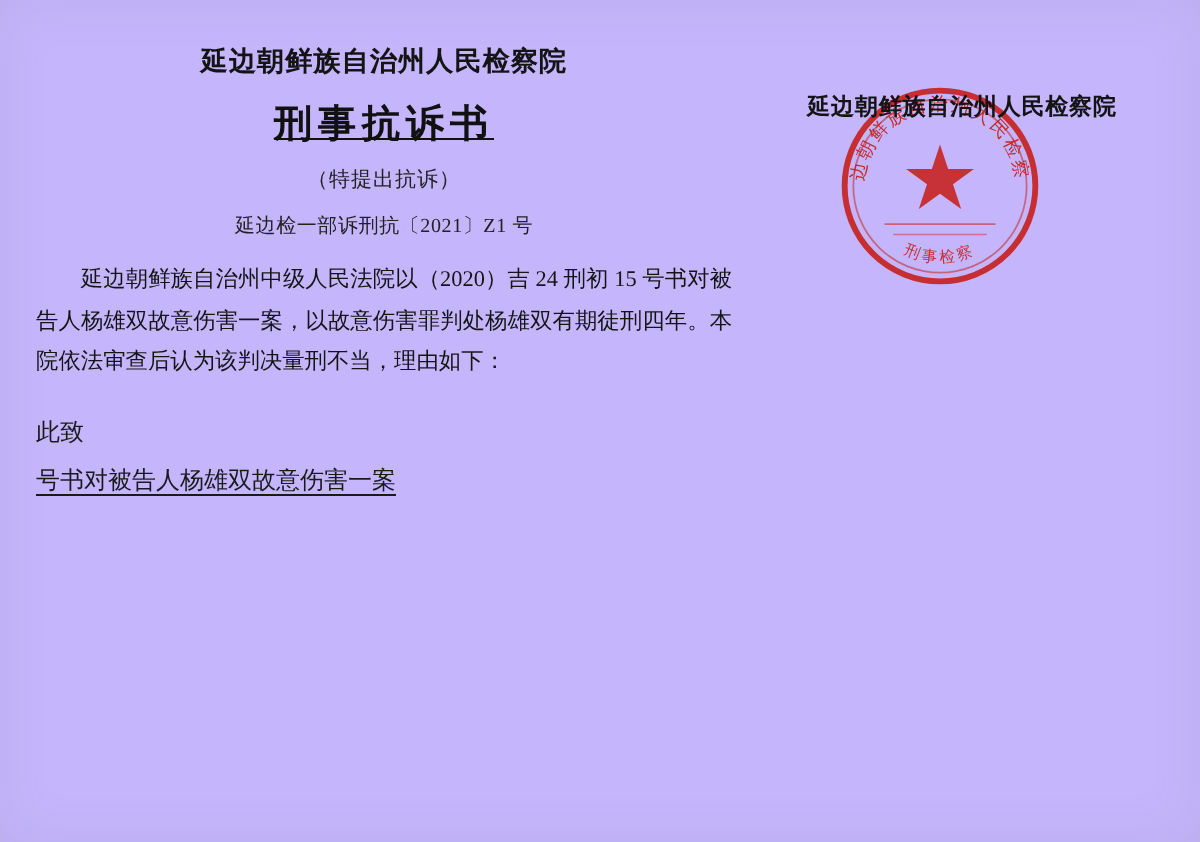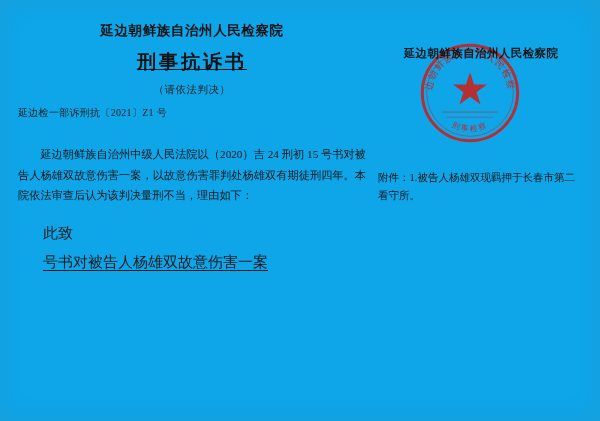--- a/index.html
+++ b/index.html
@@ -11,21 +11,21 @@
     height: 421px;
     background: #ffffff;
     font-family: "Liberation Serif", serif;
     color: #1a1a1a;
     overflow: hidden;
   }
   .page {
     position: relative;
     width: 600px;
     height: 421px;
-    background: #0ea5e9;
+    background: #c4b5fd;
   }
   
   .page::after {
     content: "";
     position: absolute;
     inset: 0;
     pointer-events: none;
     box-shadow: inset 0 0 26px rgba(120,110,90,0.10);
   }
 
@@ -60,44 +60,44 @@
     text-decoration: underline;
   }
   .doc-subtitle {
     text-align: center;
     font-size: 10.5px;
     margin-top: 8px;
     letter-spacing: 0.5px;
     color: #222222;
   }
   .doc-number {
+    text-align: center;
     font-size: 10px;
     margin-top: 9px;
     letter-spacing: 0.3px;
     color: #222222;
   }
 
   .body-text {
-    margin-top: 24px;
+    margin-top: 10px;
     font-size: 11.2px;
     line-height: 1.85;
     text-align: justify;
     text-justify: inter-ideograph;
     color: #151515;
   }
   .para {
     text-indent: 2em;
     margin: 0 0 2px 0;
   }
 
   .closing-line {
     margin-top: 14px;
-    font-size: 15px;
+    font-size: 12px;
     line-height: 1.8;
-    margin-left: 25px;
   }
   .closing-label {
     text-indent: 0;
     margin: 0;
   }
   .closing-target {
     margin: 2px 0 0 0;
     text-decoration: underline;
     text-underline-offset: 3px;
     font-weight: 500;
@@ -137,21 +137,21 @@
   }
 </style>
 </head>
 <body>
 
 <div class="page">
 
   <div class="left-col">
     <div class="doc-issuer">延边朝鲜族自治州人民检察院</div>
     <div class="doc-title">刑事抗诉书</div>
-    <div class="doc-subtitle">（请依法判决）</div>
+    <div class="doc-subtitle">（特提出抗诉）</div>
     <div class="doc-number">延边检一部诉刑抗〔2021〕Z1 号</div>
 
     <div class="body-text">
       <p class="para">延边朝鲜族自治州中级人民法院以（2020）吉 24 刑初 15 号书对被告人杨雄双故意伤害一案，以故意伤害罪判处杨雄双有期徒刑四年。本院依法审查后认为该判决量刑不当，理由如下：</p>
     </div>
 
     <div class="closing-line">
       <p class="closing-label">此致</p>
       <p class="closing-target">号书对被告人杨雄双故意伤害一案</p>
     </div>
@@ -178,16 +178,15 @@
           </text>
 
           <polygon points="60,36 64.7,50.2 79.6,50.2 67.5,59 72.2,73.2 60,64.4 47.8,73.2 52.5,59 40.4,50.2 55.3,50.2" fill="#c6231f" opacity="0.9"></polygon>
 
           <line x1="28" y1="82" x2="92" y2="82" stroke="#c6231f" stroke-width="1.1" opacity="0.55"></line>
           <line x1="33" y1="88" x2="87" y2="88" stroke="#c6231f" stroke-width="0.9" opacity="0.45"></line>
         </svg>
       </div>
     </div>
 
-    <div class="attachment">附件：1.被告人杨雄双现羁押于长春市第二看守所。</div>
   </div>
 
 </div>
 
 </body></html>

